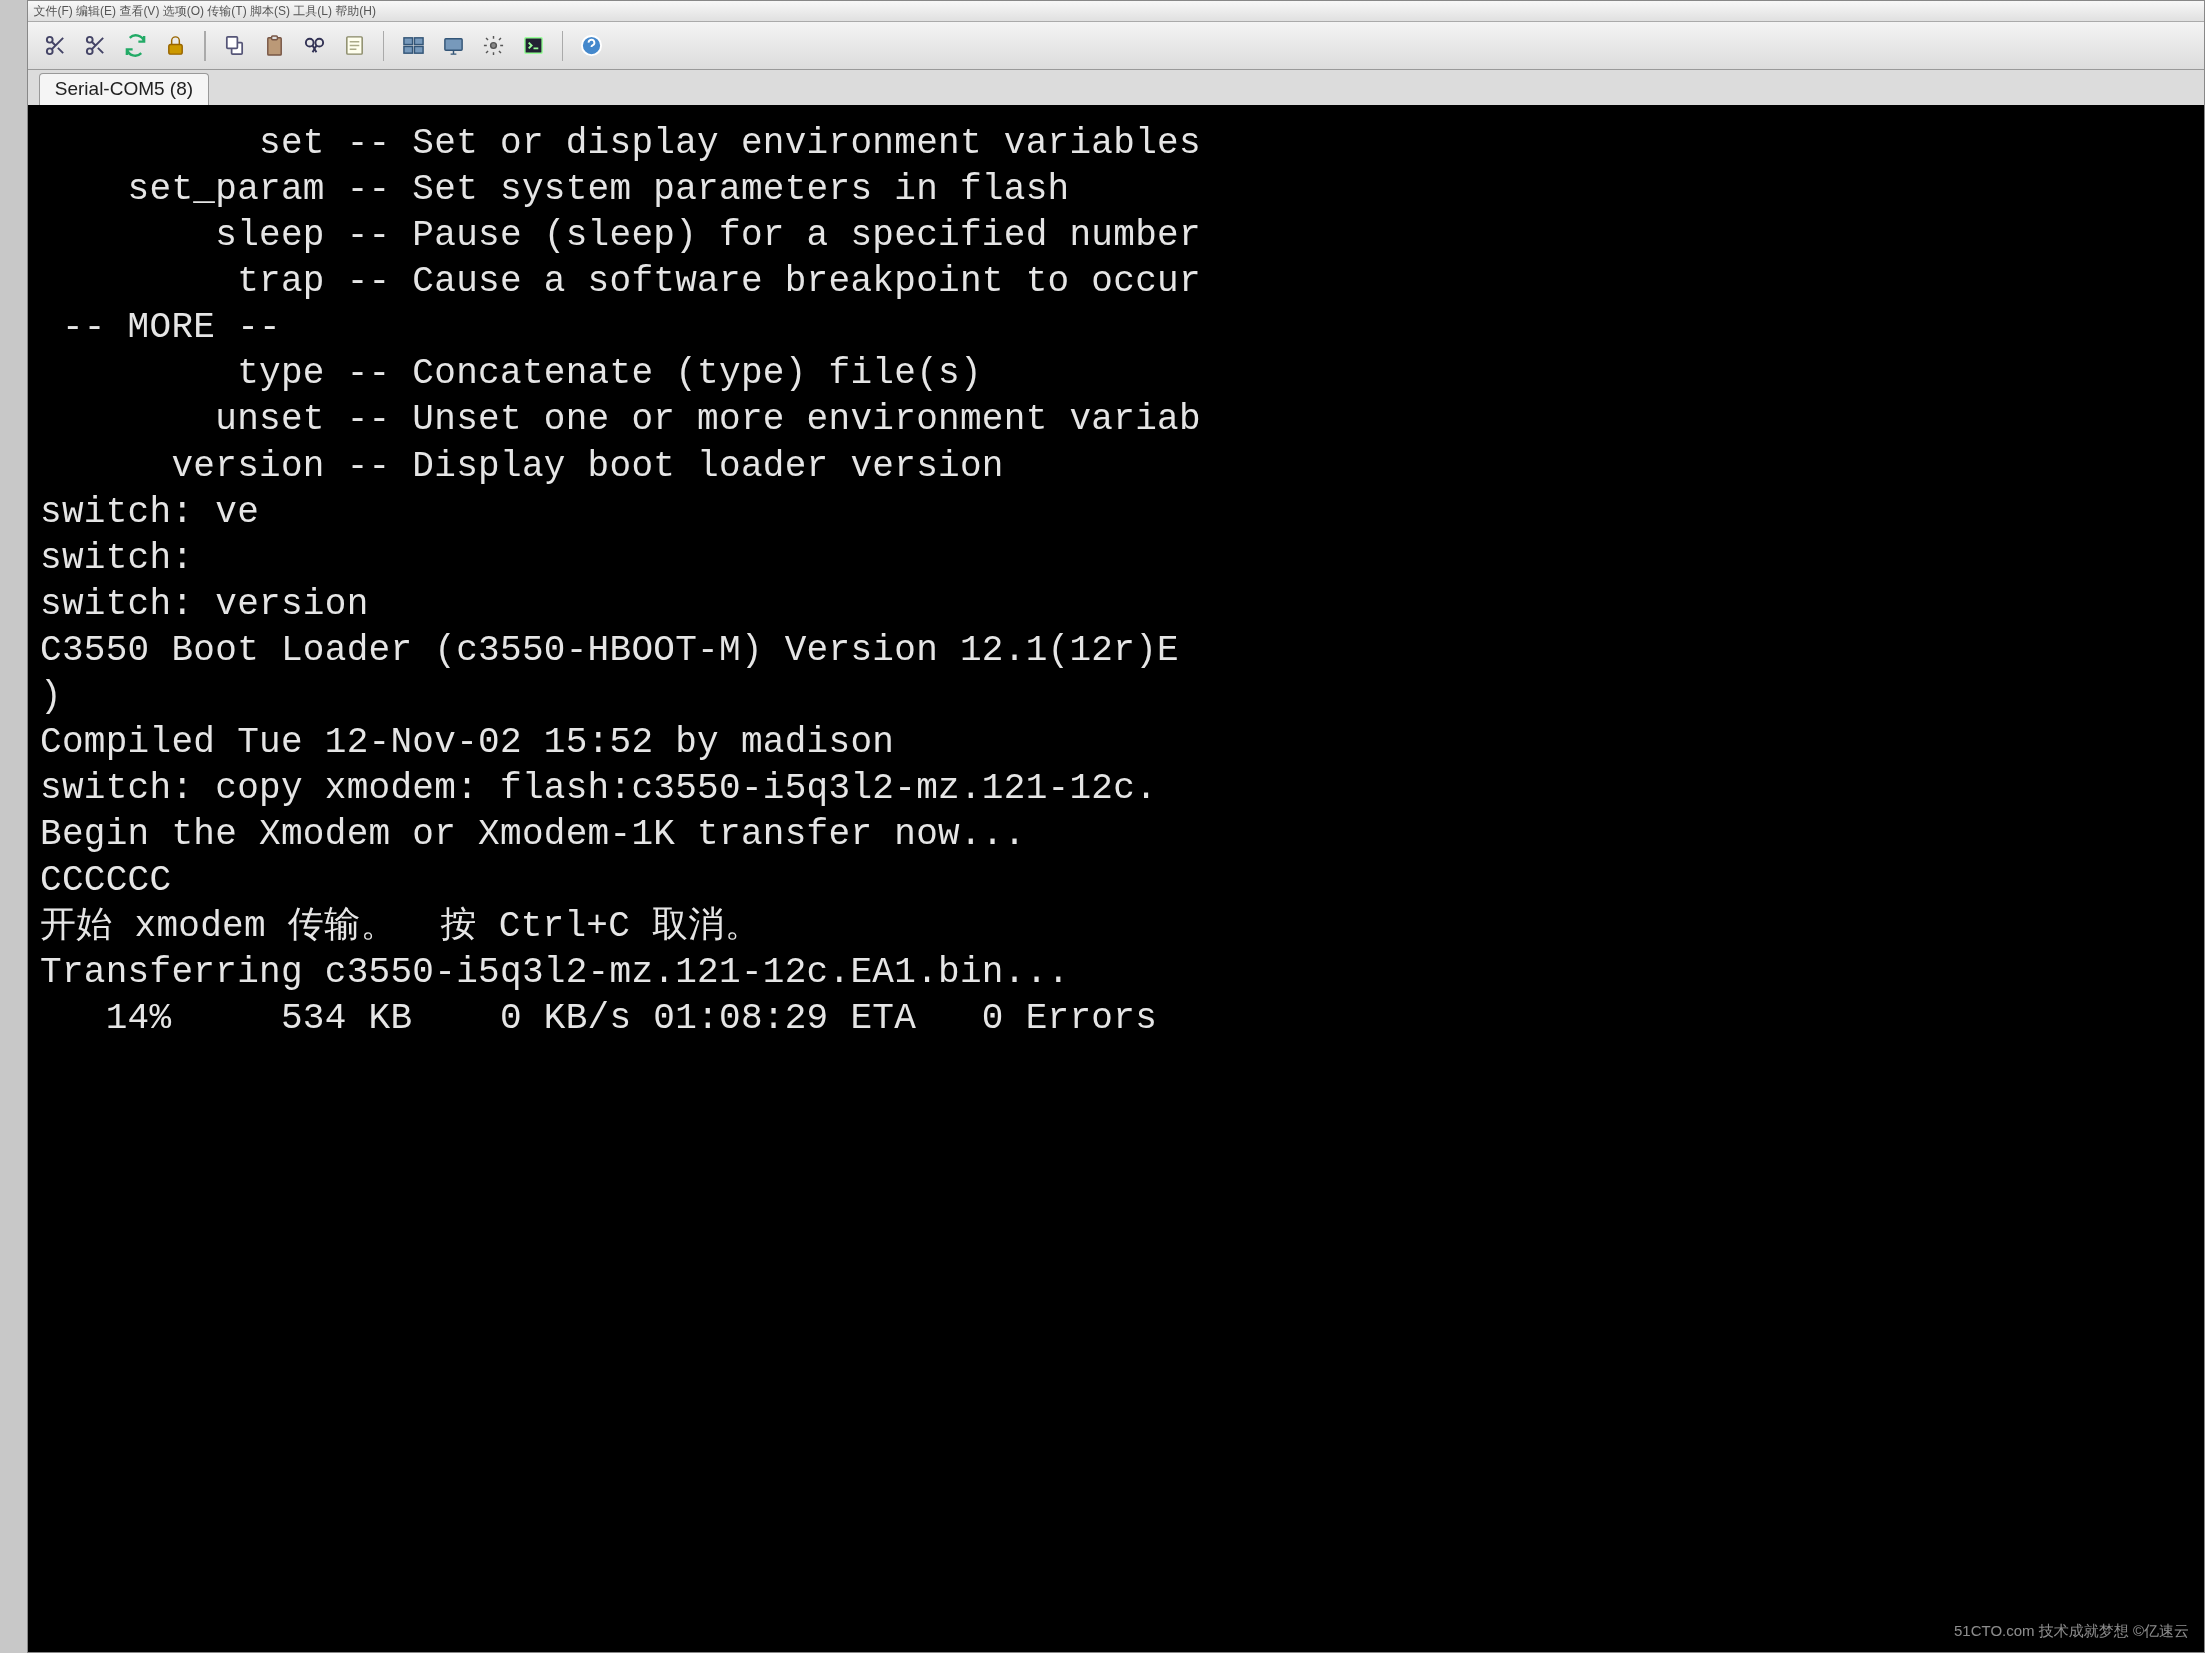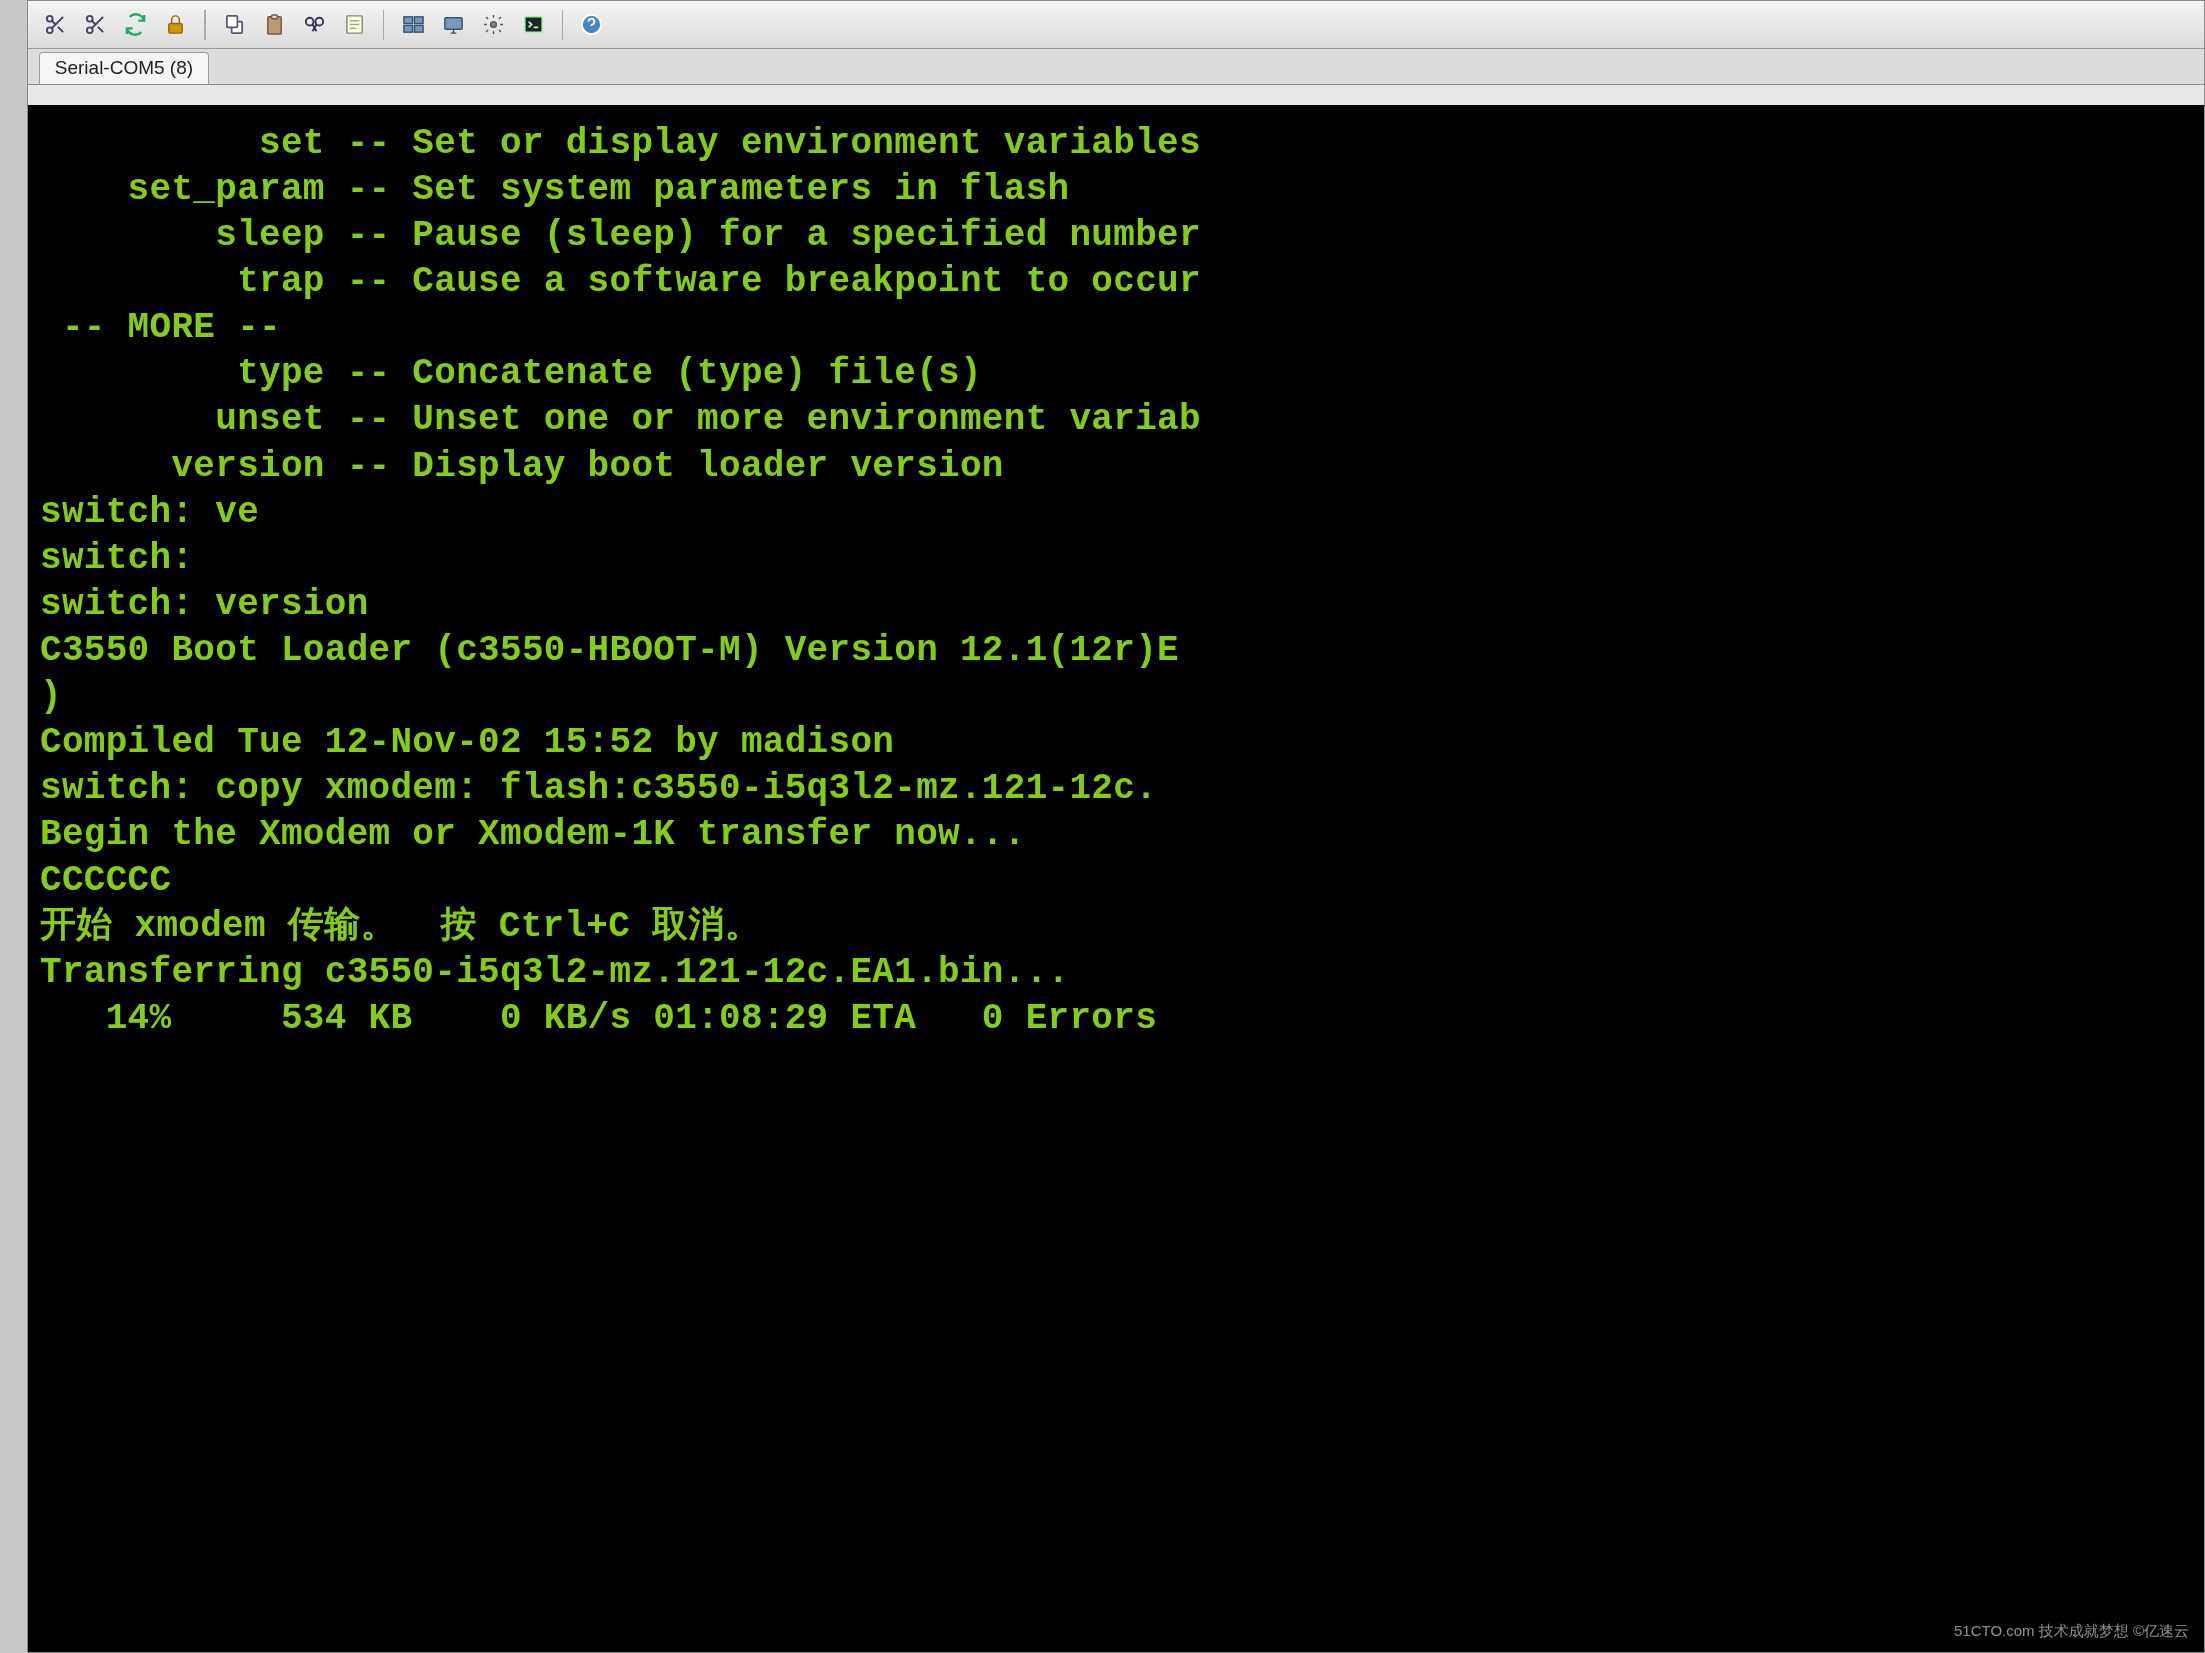--- a/index.html
+++ b/index.html
@@ -74,45 +74,46 @@
     align-items: center;
     gap: 6.8px;
   }
   .terminal {
     position: absolute;
     left: 0;
     right: 0;
     top: 104px;
     bottom: 0;
     background: #000;
-    color: #84cc16;
+    color: #e5e5e5;
     font-family: "Courier New", monospace;
     font-size: 36px;
     line-height: 1.28;
     white-space: pre;
     padding: 16px 0 12px 12px;
     overflow: hidden;
-    font-weight: bold;
+    font-weight: normal;
     letter-spacing: 0.3px;
   }
   .term-line { display: block; }
   .watermark {
     position: absolute;
     right: 16px;
     bottom: 12px;
     font-size: 15px;
     color: rgba(255,255,255,0.55);
     font-family: sans-serif;
   }
 </style>
 </head>
 <body>
 
 <div class="window">
 
+  <div class="menubar">文件(F)   编辑(E)   查看(V)   选项(O)   传输(T)   脚本(S)   工具(L)   帮助(H)</div>
 
   <div class="toolbar">
     <span class="tb-icon">
       <svg viewBox="0 0 24 24" fill="none" stroke="#446" stroke-width="2">
           <circle cx="6" cy="6" r="3"></circle>
           <circle cx="6" cy="18" r="3"></circle>
           <path d="M20 4L8.12 15.88M14.47 14.48L20 20M8.12 8.12L12 12"></path>
         </svg>
     </span>
     <span class="tb-icon">

